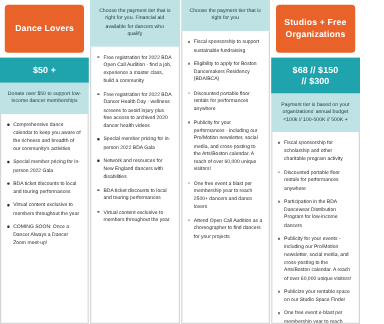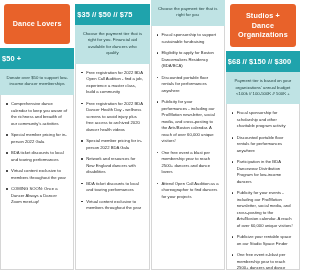--- a/index.html
+++ b/index.html
@@ -42,25 +42,25 @@
     border-radius: 3px;
     min-height: 26px;
     display: flex;
     align-items: center;
     justify-content: center;
   }
 
   .tier-price {
     background: #1fa3ac;
     color: #ffffff;
-    text-align: left;
+    text-align: center;
     font-size: 7.4px;
     font-weight: bold;
     letter-spacing: 0.1px;
-    padding: 6px 2px;
+    padding: 6px 16px;
     margin-top: 4px;
   }
 
   .tier-note {
     background: #bfe3e4;
     color: #20403f;
     text-align: center;
     font-size: 4.3px;
     line-height: 1.5;
     padding: 6px 6px 7px 6px;
@@ -110,21 +110,20 @@
     <ul class="tier-benefits">
       <li class="benefit-item">Comprehensive dance calendar to keep you aware of the richness and breadth of our community's activities</li>
       <li class="benefit-item">Special member pricing for in-person 2022 Gala</li>
       <li class="benefit-item">BDA ticket discounts to local and touring performances</li>
       <li class="benefit-item">Virtual content exclusive to members throughout the year</li>
       <li class="benefit-item">COMING SOON: Once a Dancer Always a Dancer Zoom meet-up!</li>
     </ul>
   </div>
 
   <div class="tier-column">
-    <div class="tier-price">$35 // $50 // $75</div>
     <div class="tier-note">Choose the payment tier that is right for you. Financial aid available for dancers who qualify</div>
     <ul class="tier-benefits">
       <li class="benefit-item">Free registration for 2022 BDA Open Call Audition - find a job, experience a master class, build a community</li>
       <li class="benefit-item">Free registration for 2022 BDA Dancer Health Day - wellness screens to avoid injury plus free access to archived 2020 dancer health videos</li>
       <li class="benefit-item">Special member pricing for in-person 2022 BDA Gala</li>
       <li class="benefit-item">Network and resources for New England dancers with disabilities</li>
       <li class="benefit-item">BDA ticket discounts to local and touring performances</li>
       <li class="benefit-item">Virtual content exclusive to members throughout the year</li>
     </ul>
   </div>
@@ -136,21 +135,21 @@
       <li class="benefit-item">Eligibility to apply for Boston Dancemakers Residency (BDA/BCA)</li>
       <li class="benefit-item">Discounted portable floor rentals for performances anywhere</li>
       <li class="benefit-item">Publicity for your performances - including our Pro/Motion newsletter, social media, and cross-posting to the Arts/Boston calendar. A reach of over 60,000 unique visitors!</li>
       <li class="benefit-item">One free event a blast per membership year to reach 2500+ dancers and dance lovers</li>
       <li class="benefit-item">Attend Open Call Audition as a choreographer to find dancers for your projects</li>
 
     </ul>
   </div>
 
   <div class="tier-column">
-    <div class="tier-header">Studios + Dance Organizations</div>
+    <div class="tier-header">Studios + Free Organizations</div>
     <div class="tier-price">$68 // $150 // $300</div>
     <div class="tier-note">Payment tier is based on your organizations' annual budget &lt;100k // 100-500K // 500K +</div>
     <ul class="tier-benefits">
       <li class="benefit-item">Fiscal sponsorship for scholarship and other charitable program activity</li>
       <li class="benefit-item">Discounted portable floor rentals for performances anywhere</li>
       <li class="benefit-item">Participation in the BDA Dancewear Distribution Program for low-income dancers</li>
       <li class="benefit-item">Publicity for your events - including our Pro/Motion newsletter, social media, and cross-posting to the Arts/Boston calendar. A reach of over 60,000 unique visitors!</li>
       <li class="benefit-item">Publicize your rentable space on our Studio Space Finder</li>
       <li class="benefit-item">One free event e-blast per membership year to reach 2500+ dancers and dance lovers</li>
 

